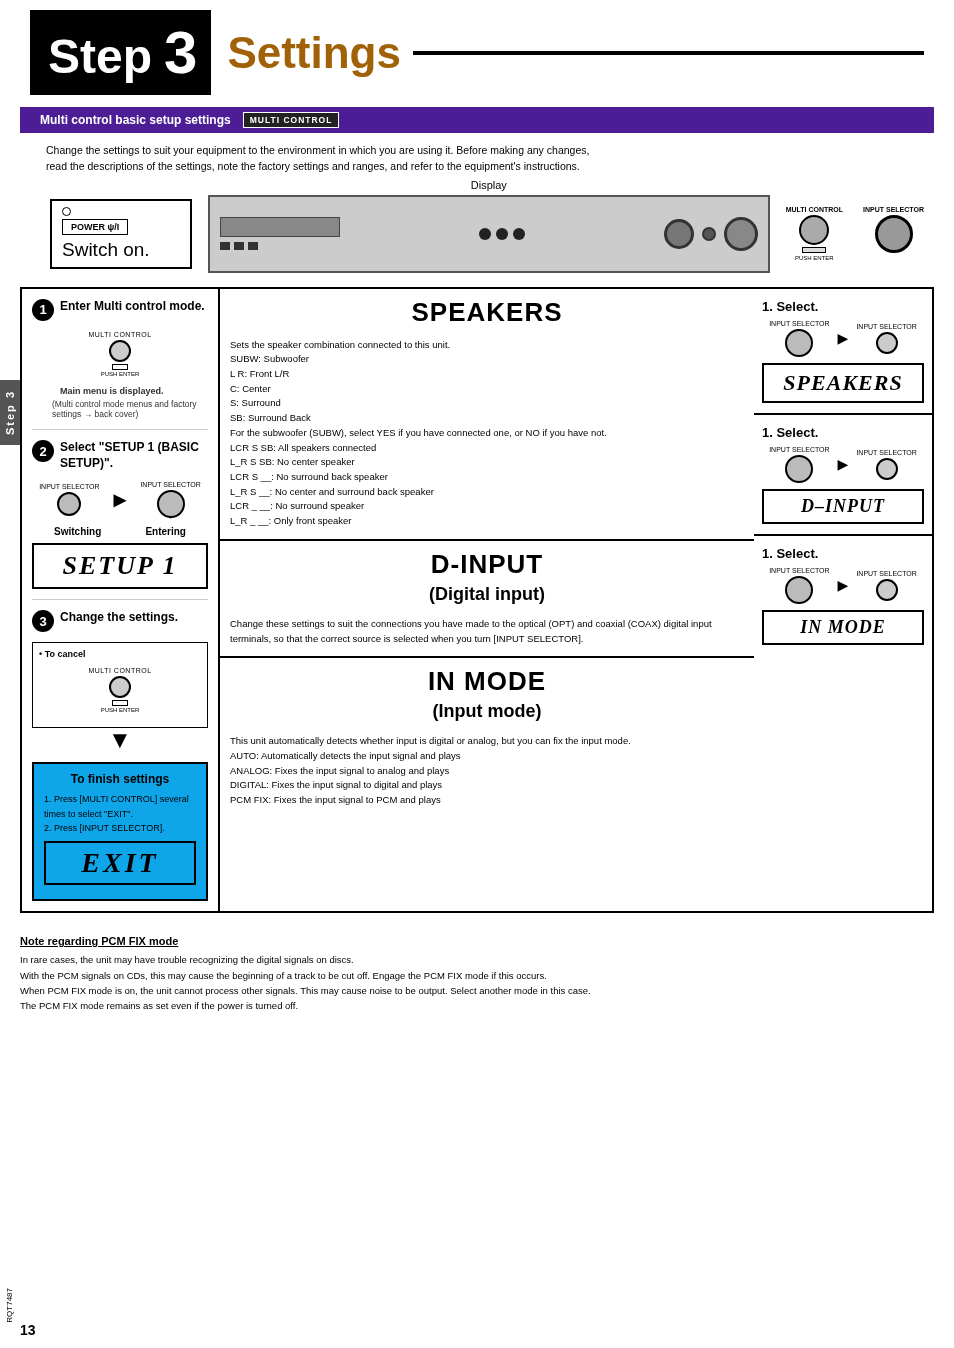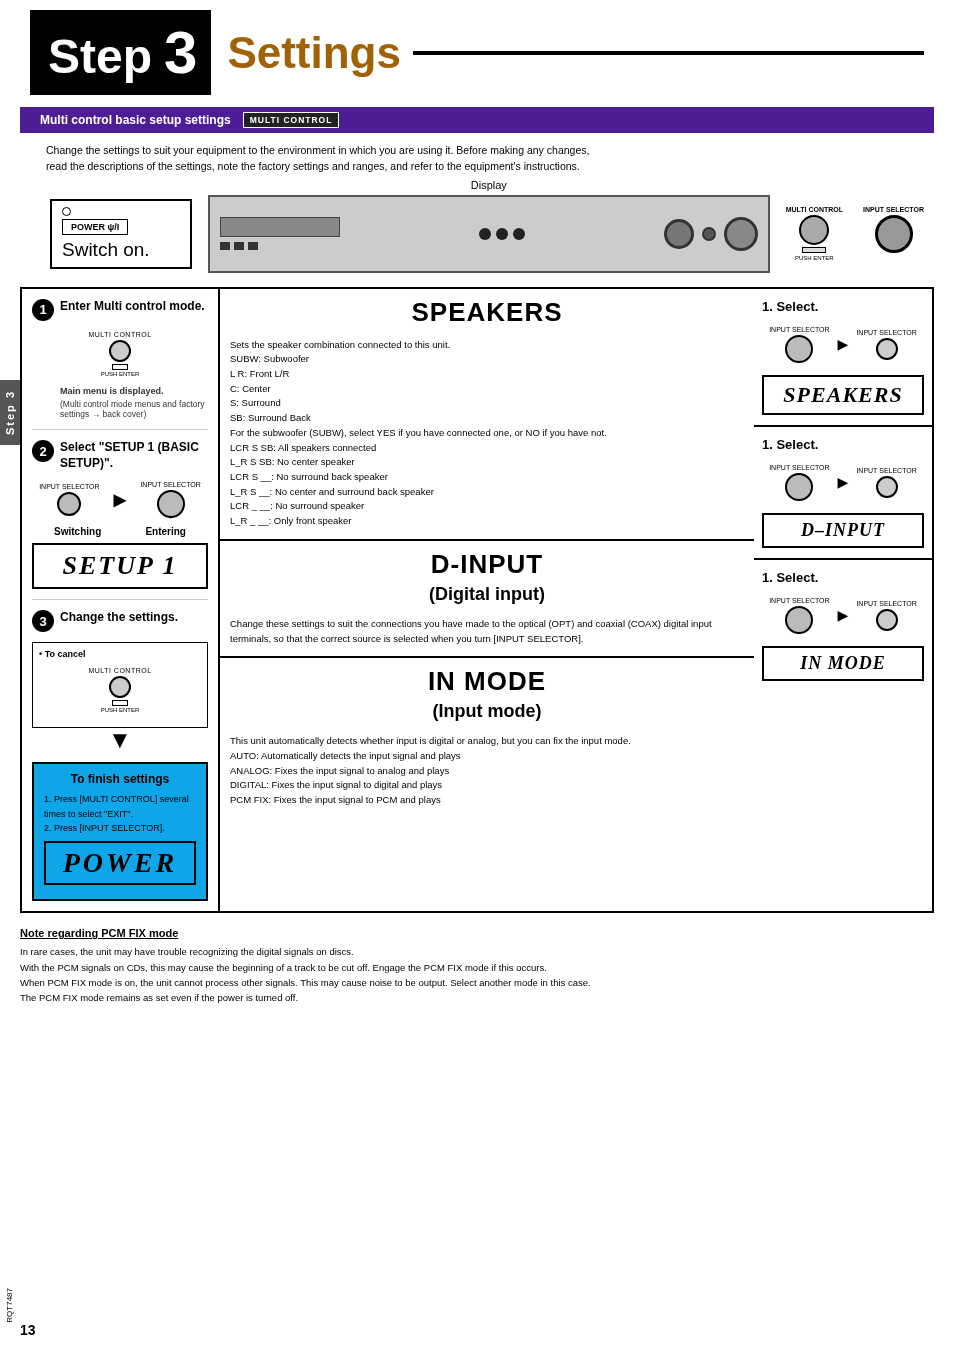--- a/index.html
+++ b/index.html
@@ -229,21 +229,21 @@
       border: 2px solid #000;
       border-left: none;
     }
 
     .select-section {
       border-bottom: 2px solid #000;
       padding: 10px 8px;
       display: flex;
       flex-direction: column;
       align-items: center;
-      gap: 12px;
+      gap: 6px;
     }
     .select-section:last-child {
       border-bottom: none;
     }
     .select-label {
       font-size: 13px;
       font-weight: bold;
       align-self: flex-start;
     }
     .select-knobs {
@@ -279,21 +279,21 @@
       width: 100%;
       letter-spacing: 1px;
     }
     .display-word-sm {
       font-size: 18px;
     }
 
     
     .note-section {
       padding: 10px 20px;
-      margin-top: 4px;
+      margin-top: 12px;
     }
     .note-title {
       font-size: 11px;
       font-weight: bold;
       text-decoration: underline;
       margin-bottom: 5px;
     }
     .note-body {
       font-size: 9.5px;
       line-height: 1.6;
@@ -474,21 +474,21 @@
         <div class="step-text">Enter Multi control mode.</div>
       </div>
     </div>
     <div class="mc-icon-area">
       <span class="mc-label-small">MULTI CONTROL</span>
       <div class="mc-knob"></div>
       <div class="mc-enter"></div>
       <span class="mc-enter-label">PUSH ENTER</span>
     </div>
     <div class="step-subtext" style="font-weight:bold;margin-left:28px;">Main menu is displayed.</div>
-    <div class="step-note" style="margin-left:28px;">(Multi control mode menus and factory settings → back cover)</div>
+    <div class="step-note" style="margin-left:20px;">(Multi control mode menus and factory settings → back cover)</div>
 
     <div style="border-top:1px solid #ccc;margin:10px 0;"></div>
 
     <div class="step-item">
       <div class="step-circle">
         <span>2</span>
       </div>
       <div>
         <div class="step-text">Select "SETUP 1 (BASIC SETUP)".</div>
       </div>
@@ -535,21 +535,21 @@
     </div>
 
     <div class="arrow-down">▼</div>
 
     <div class="finish-box">
       <div class="finish-title">To finish settings</div>
       <div class="finish-steps">
         <div>1.  Press [MULTI  CONTROL] several  times to select "EXIT".</div>
         <div>2.  Press [INPUT SELECTOR].</div>
       </div>
-      <div class="exit-display">POWER</div>
+      <div class="exit-display">EXIT</div>
     </div>
 
   </div>
 
   <div class="settings-column">
 
     <div class="setting-section">
       <div class="setting-title">SPEAKERS</div>
       <div class="setting-body">
         <div>Sets the speaker combination connected to this unit.</div>

